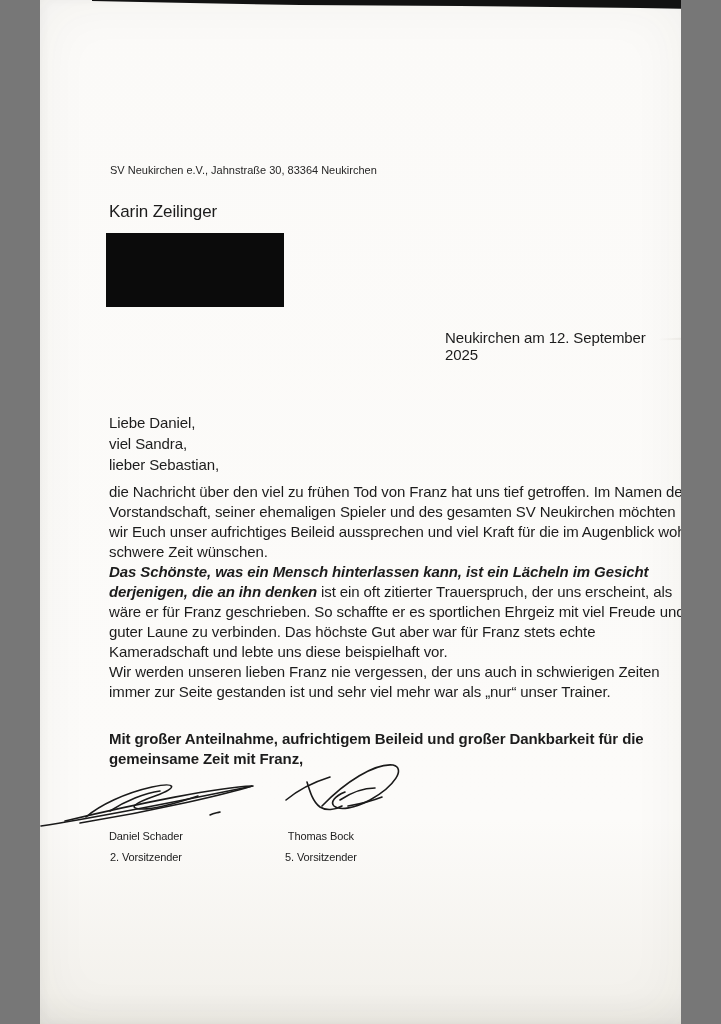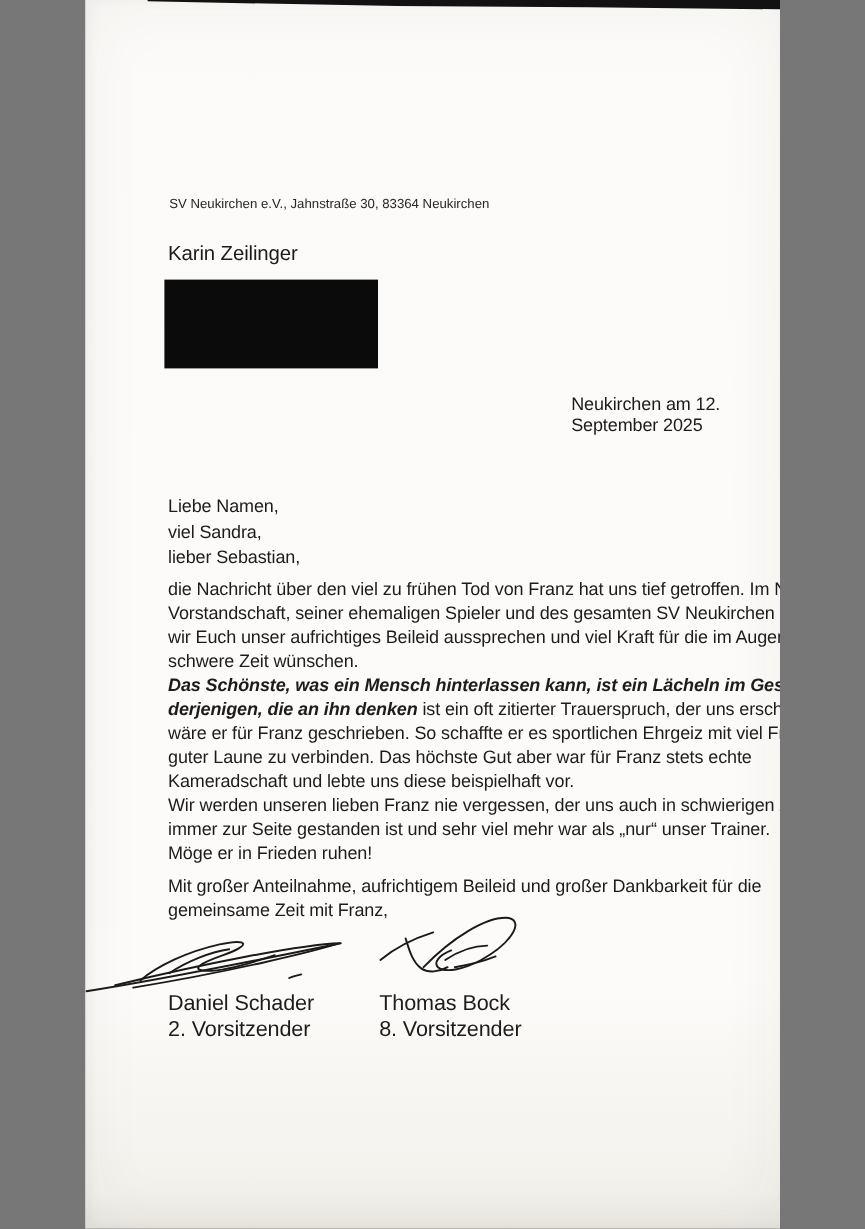--- a/index.html
+++ b/index.html
@@ -1,18 +1,18 @@
 <!DOCTYPE html>
 <html><head>
 <meta charset="utf-8">
 <style>
   html,body{margin:0;padding:0;background:#777;}
   .page{
     position:relative;
-    width:579px;height:1024px;
+    width:641px;height:1024px;
     margin:0 auto;
     overflow:hidden;
     background:
       linear-gradient(180deg,#fbfaf8 0%,#fcfbf9 80%,#f3f1ec 97%,#eae8e2 100%);
     box-shadow: inset 0 0 55px rgba(60,55,40,.05), inset 4px 0 10px rgba(60,55,40,.04);
     font-family:"Liberation Sans",sans-serif;
     color:#1c1c1c;
     letter-spacing:-0.1px;
   }
   .abs{position:absolute;}
@@ -22,23 +22,23 @@
   .redaction{left:66px;top:233px;width:178px;height:74px;}
   .date{left:405px;top:329px;font-size:15px;}
   .crease{left:618px;top:337px;width:103px;height:2px;
     background:linear-gradient(90deg,rgba(150,140,118,0),rgba(140,130,110,.45));
     transform:rotate(-1.6deg);}
   .subject{left:69px;top:378px;font-size:15px;font-weight:700;}
   .salutation{left:69px;top:412px;font-size:15px;line-height:21px;}
   .body{left:69px;top:482px;width:586px;font-size:15px;line-height:20px;}
   .body p{margin:0;}
   .bi{font-weight:700;font-style:italic;}
-  .closing{left:69px;top:729px;width:562px;font-size:15px;line-height:20px;}
+  .closing{left:69px;top:729px;width:562px;font-size:15px;line-height:20px;font-weight:bold;}
   .sig{stroke:#1a1a1a;stroke-width:1.6;fill:none;stroke-linecap:round;stroke-linejoin:round;}
-  .sigblock{font-size:18px;line-height:21px;}
+  .sigblock{font-size:11px;line-height:21px;text-align:center;}
   .sigblock.first{left:69px;top:826px;}
   .sigblock.second{left:245px;top:826px;}
 </style>
 </head>
 <body>
 
 <div class="page">
 
   <svg class="abs scan-top" viewBox="0 0 721 12" preserveAspectRatio="none">
     <polygon points="52,0 721,0 721,10 600,8 420,6 260,5 150,3 52,1" fill="#121212"></polygon>
@@ -48,30 +48,29 @@
 
   <div class="abs recipient">Karin Zeilinger</div>
 
   <div class="abs redaction" style="background:#0b0b0b;"></div>
 
   <div class="abs date">Neukirchen am 12. September 2025</div>
   <div class="abs crease"></div>
 
 
   <div class="abs salutation">
-    <div>Liebe Namen,</div>
+    <div>Liebe Daniel,</div>
     <div>viel Sandra,</div>
     <div>lieber Sebastian,</div>
   </div>
 
   <div class="abs body">
     <p>die Nachricht über den viel zu frühen Tod von Franz hat uns tief getroffen. Im Namen der Vorstandschaft, seiner ehemaligen Spieler und des gesamten SV Neukirchen möchten wir Euch unser aufrichtiges Beileid aussprechen und viel Kraft für die im Augenblick wohl schwere Zeit wünschen.</p>
     <p><span class="bi">Das Schönste, was ein Mensch hinterlassen kann, ist ein Lächeln im Gesicht derjenigen, die an ihn denken</span><span> ist ein oft zitierter Trauerspruch, der uns erscheint, als wäre er für Franz geschrieben. So schaffte er es sportlichen Ehrgeiz mit viel Freude und guter Laune zu verbinden. Das höchste Gut aber war für Franz stets echte Kameradschaft und lebte uns diese beispielhaft vor.</span></p>
     <p>Wir werden unseren lieben Franz nie vergessen, der uns auch in schwierigen Zeiten immer zur Seite gestanden ist und sehr viel mehr war als „nur“ unser Trainer.</p>
-    <p>Möge er in Frieden ruhen!</p>
   </div>
 
   <div class="abs closing">Mit großer Anteilnahme, aufrichtigem Beileid und großer Dankbarkeit für die gemeinsame Zeit mit Franz,</div>
 
   <svg class="abs" style="left:0;top:765px;" width="230" height="70" viewBox="0 0 230 70">
     <path class="sig" d="M 1,61 C 40,55 120,40 213,21"></path>
     <path class="sig" d="M 25,56 C 100,38 180,22 212,21 C 190,28 120,45 40,58"></path>
     <path class="sig" d="M 46,52 C 60,40 85,28 112,22 C 135,17 140,22 115,31 C 95,38 88,43 100,44 C 115,45 140,37 158,31"></path>
     <path class="sig" d="M 70,46 C 85,36 105,28 120,26"></path>
     <path class="sig" d="M 170,50 C 174,48 177,48 180,47"></path>
@@ -85,16 +84,16 @@
     <path class="sig" d="M 68,46 C 80,44 92,41 102,37"></path>
   </svg>
 
   <div class="abs sigblock first">
     <div>Daniel Schader</div>
     <div>2. Vorsitzender</div>
   </div>
 
   <div class="abs sigblock second">
     <div>Thomas Bock</div>
-    <div>8. Vorsitzender</div>
+    <div>5. Vorsitzender</div>
   </div>
 
 </div>
 
 </body></html>

